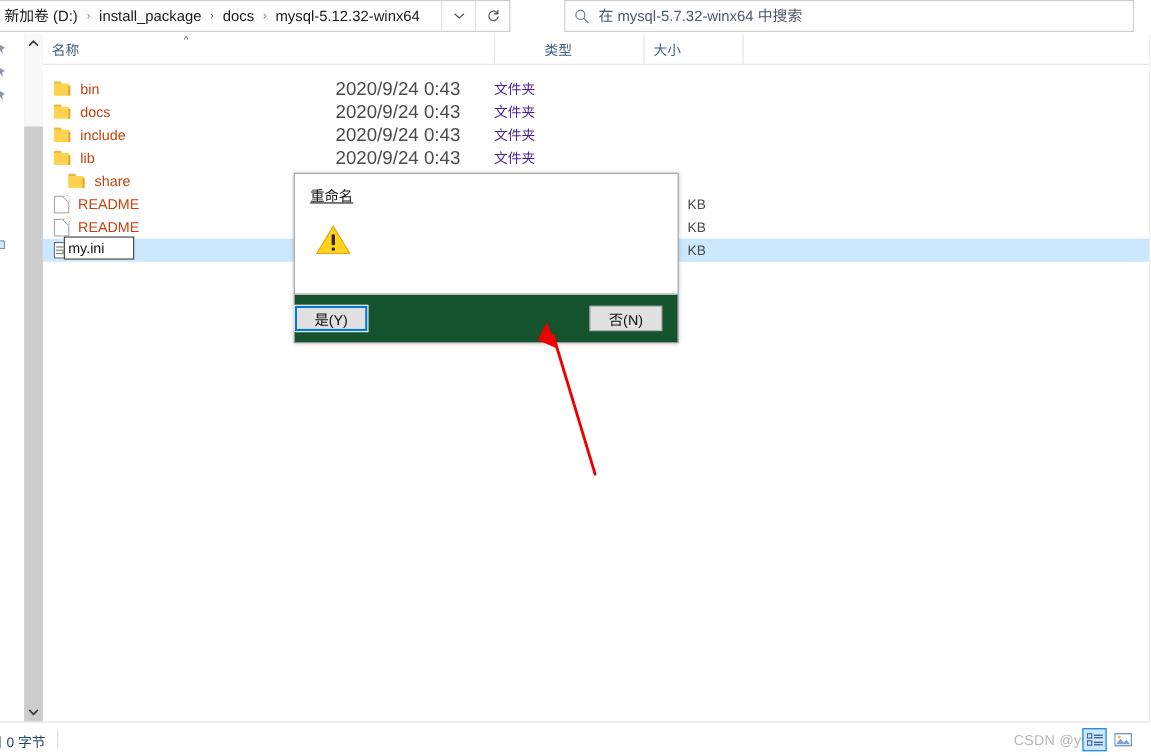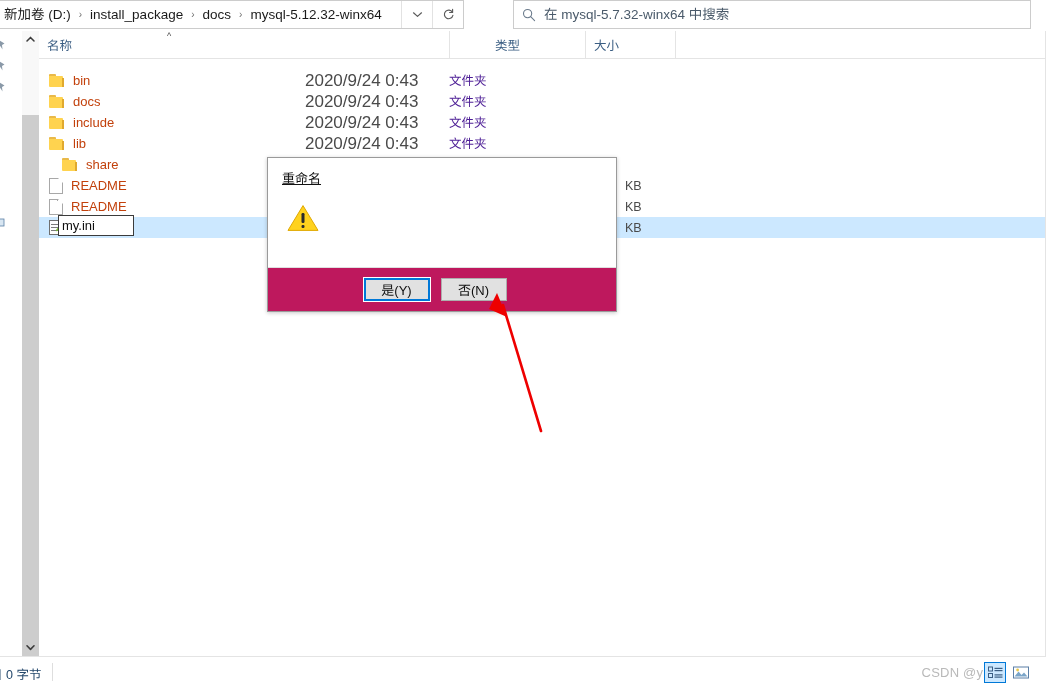--- a/index.html
+++ b/index.html
@@ -298,21 +298,21 @@
     width: 11px; height: 11px;
     background: linear-gradient(135deg, #f0e14a 0%, #8fc93a 45%, #4b9f2e 100%);
     transform: rotate(45deg);
     clip-path: polygon(40% 0%, 60% 0%, 60% 78%, 50% 100%, 40% 78%);
   }
 
   
   .rename-edit {
     position: absolute;
     left: 58px; top: 215px;
-    width: 76px; height: 21px;
+    width: 64px; height: 21px;
     background: #ffffff;
     border: 1px solid #3b3b3b;
     box-sizing: border-box;
     display: flex;
     align-items: center;
     padding-left: 3px;
     z-index: 5;
   }
   .rename-edit .txt {
     font-size: 13px;
@@ -356,26 +356,26 @@
     left: 61px; top: 82px;
     font-size: 13px;
     color: #121212;
     line-height: 18px;
     margin-top: 40px;
   }
   .dlg-footer {
     position: absolute;
     left: 0; bottom: 0;
     width: 100%; height: 44px;
-    background: #be185d;
+    background: #14532d;
     border-top: 1px solid #dfdfdf;
     box-sizing: border-box;
     display: flex;
     align-items: center;
-    justify-content: center;
+    justify-content: space-between;
     padding-right: 14px;
     gap: 11px;
   }
   .dlg-btn {
     min-width: 66px;
     height: 23px;
     font-size: 13px;
     font-family: "Liberation Sans", "DejaVu Sans", sans-serif;
     color: #0f0f0f;
     background: #e1e1e1;

